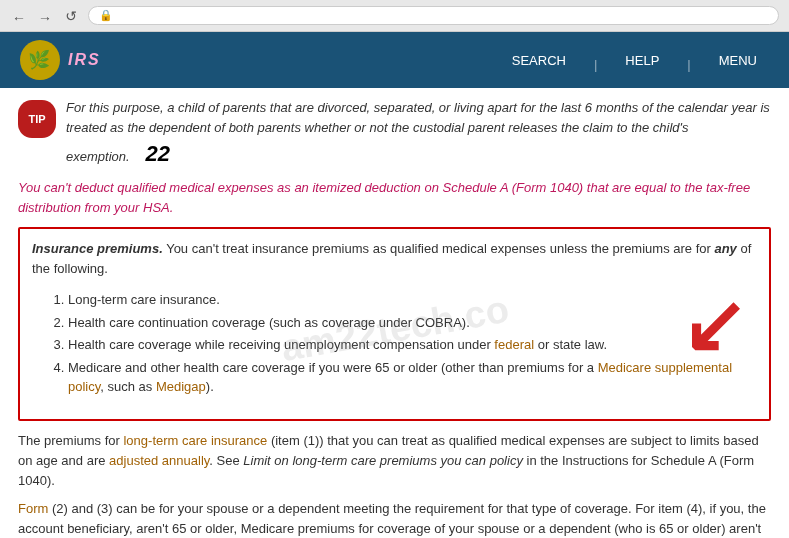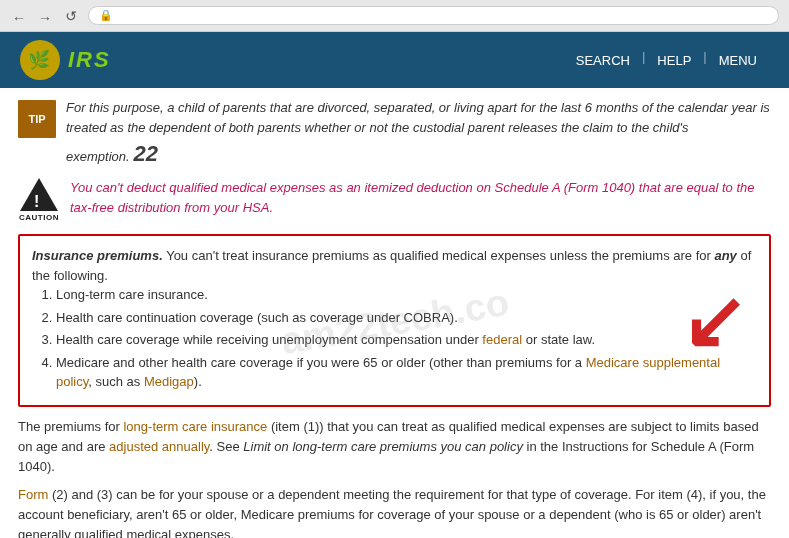--- a/index.html
+++ b/index.html
@@ -55,30 +55,30 @@
       gap: 8px;
     }
     .irs-emblem {
       width: 40px; height: 40px;
       background: #c0a000;
       border-radius: 50%;
       display: flex; align-items: center; justify-content: center;
       font-size: 18px;
     }
     .irs-text {
-      color: #84cc16;
-      font-size: 22px;
+      color: #f9a8d4;
+      font-size: 16px;
       font-weight: bold;
       font-style: italic;
       letter-spacing: 2px;
     }
     .irs-nav {
       display: flex;
-      align-items: flex-start;
-      gap: 0;
+      align-items: flex-end;
+      gap: 16px;
       color: #fff;
       font-size: 13px;
     }
     .irs-nav span {
       padding: 4px 12px;
       cursor: pointer;
     }
     .irs-nav .divider {
       color: rgba(255,255,255,0.5);
       padding: 0;
@@ -93,39 +93,39 @@
 
     
     .tip-box {
       display: flex;
       align-items: flex-start;
       gap: 10px;
       margin-bottom: 8px;
     }
     .tip-badge {
       min-width: 38px; height: 38px;
-      background: #a16207;
+      background: #b91c1c;
       color: #fff;
       font-weight: bold;
       font-size: 11px;
       display: flex; align-items: center; justify-content: center;
-      border-radius: 1px;
+      border-radius: 14px;
       margin-top: 2px;
     }
     .tip-text {
       font-style: italic;
       font-size: 13px;
       color: #333;
       flex: 1;
     }
     .page-num {
-      color: #404040;
+      color: #000000;
       font-size: 22px;
       font-weight: bold;
-      margin-left: 4px;
+      margin-left: 16px;
     }
 
     
     .caution-box {
       display: flex;
       align-items: flex-start;
       gap: 10px;
       margin-bottom: 10px;
     }
     .caution-badge {
@@ -173,21 +173,21 @@
     }
     .red-box-text {
       font-size: 13px;
       color: #333;
     }
     .red-box-text strong {
       font-style: italic;
     }
     .red-box-list {
       padding-left: 24px;
-      margin: 0;
+      margin: 12px;
     }
     .red-box-list li {
       margin-bottom: 3px;
       font-size: 13px;
       color: #333;
     }
     .red-arrow {
       position: absolute;
       right: 20px;
       top: 50%;
@@ -263,24 +263,20 @@
     <div class="watermark">am22tech.co</div>
 
     <div class="tip-box">
       <div class="tip-badge">TIP</div>
       <div class="tip-text">
         <span>For this purpose, a child of parents that are divorced, separated, or living apart for the last 6 months of the calendar year is treated as the dependent of both parents whether or not the custodial parent releases the claim to the child's exemption.</span><span class="page-num">22</span>
       </div>
     </div>
 
     <div class="caution-box">
-      <div class="caution-badge">
-        <div class="caution-triangle"></div>
-        <span class="caution-label">CAUTION</span>
-      </div>
       <div class="caution-text">You can't deduct qualified medical expenses as an itemized deduction on Schedule A (Form 1040) that are equal to the tax-free distribution from your HSA.</div>
     </div>
 
     <div class="red-border-box">
       <p class="red-box-text">
         <strong>Insurance premiums.</strong>
         You can't treat insurance premiums as qualified medical expenses unless the premiums are for <strong>any</strong> of the following.
       </p>
       <ol class="red-box-list">
         <li>Long-term care insurance.</li>

